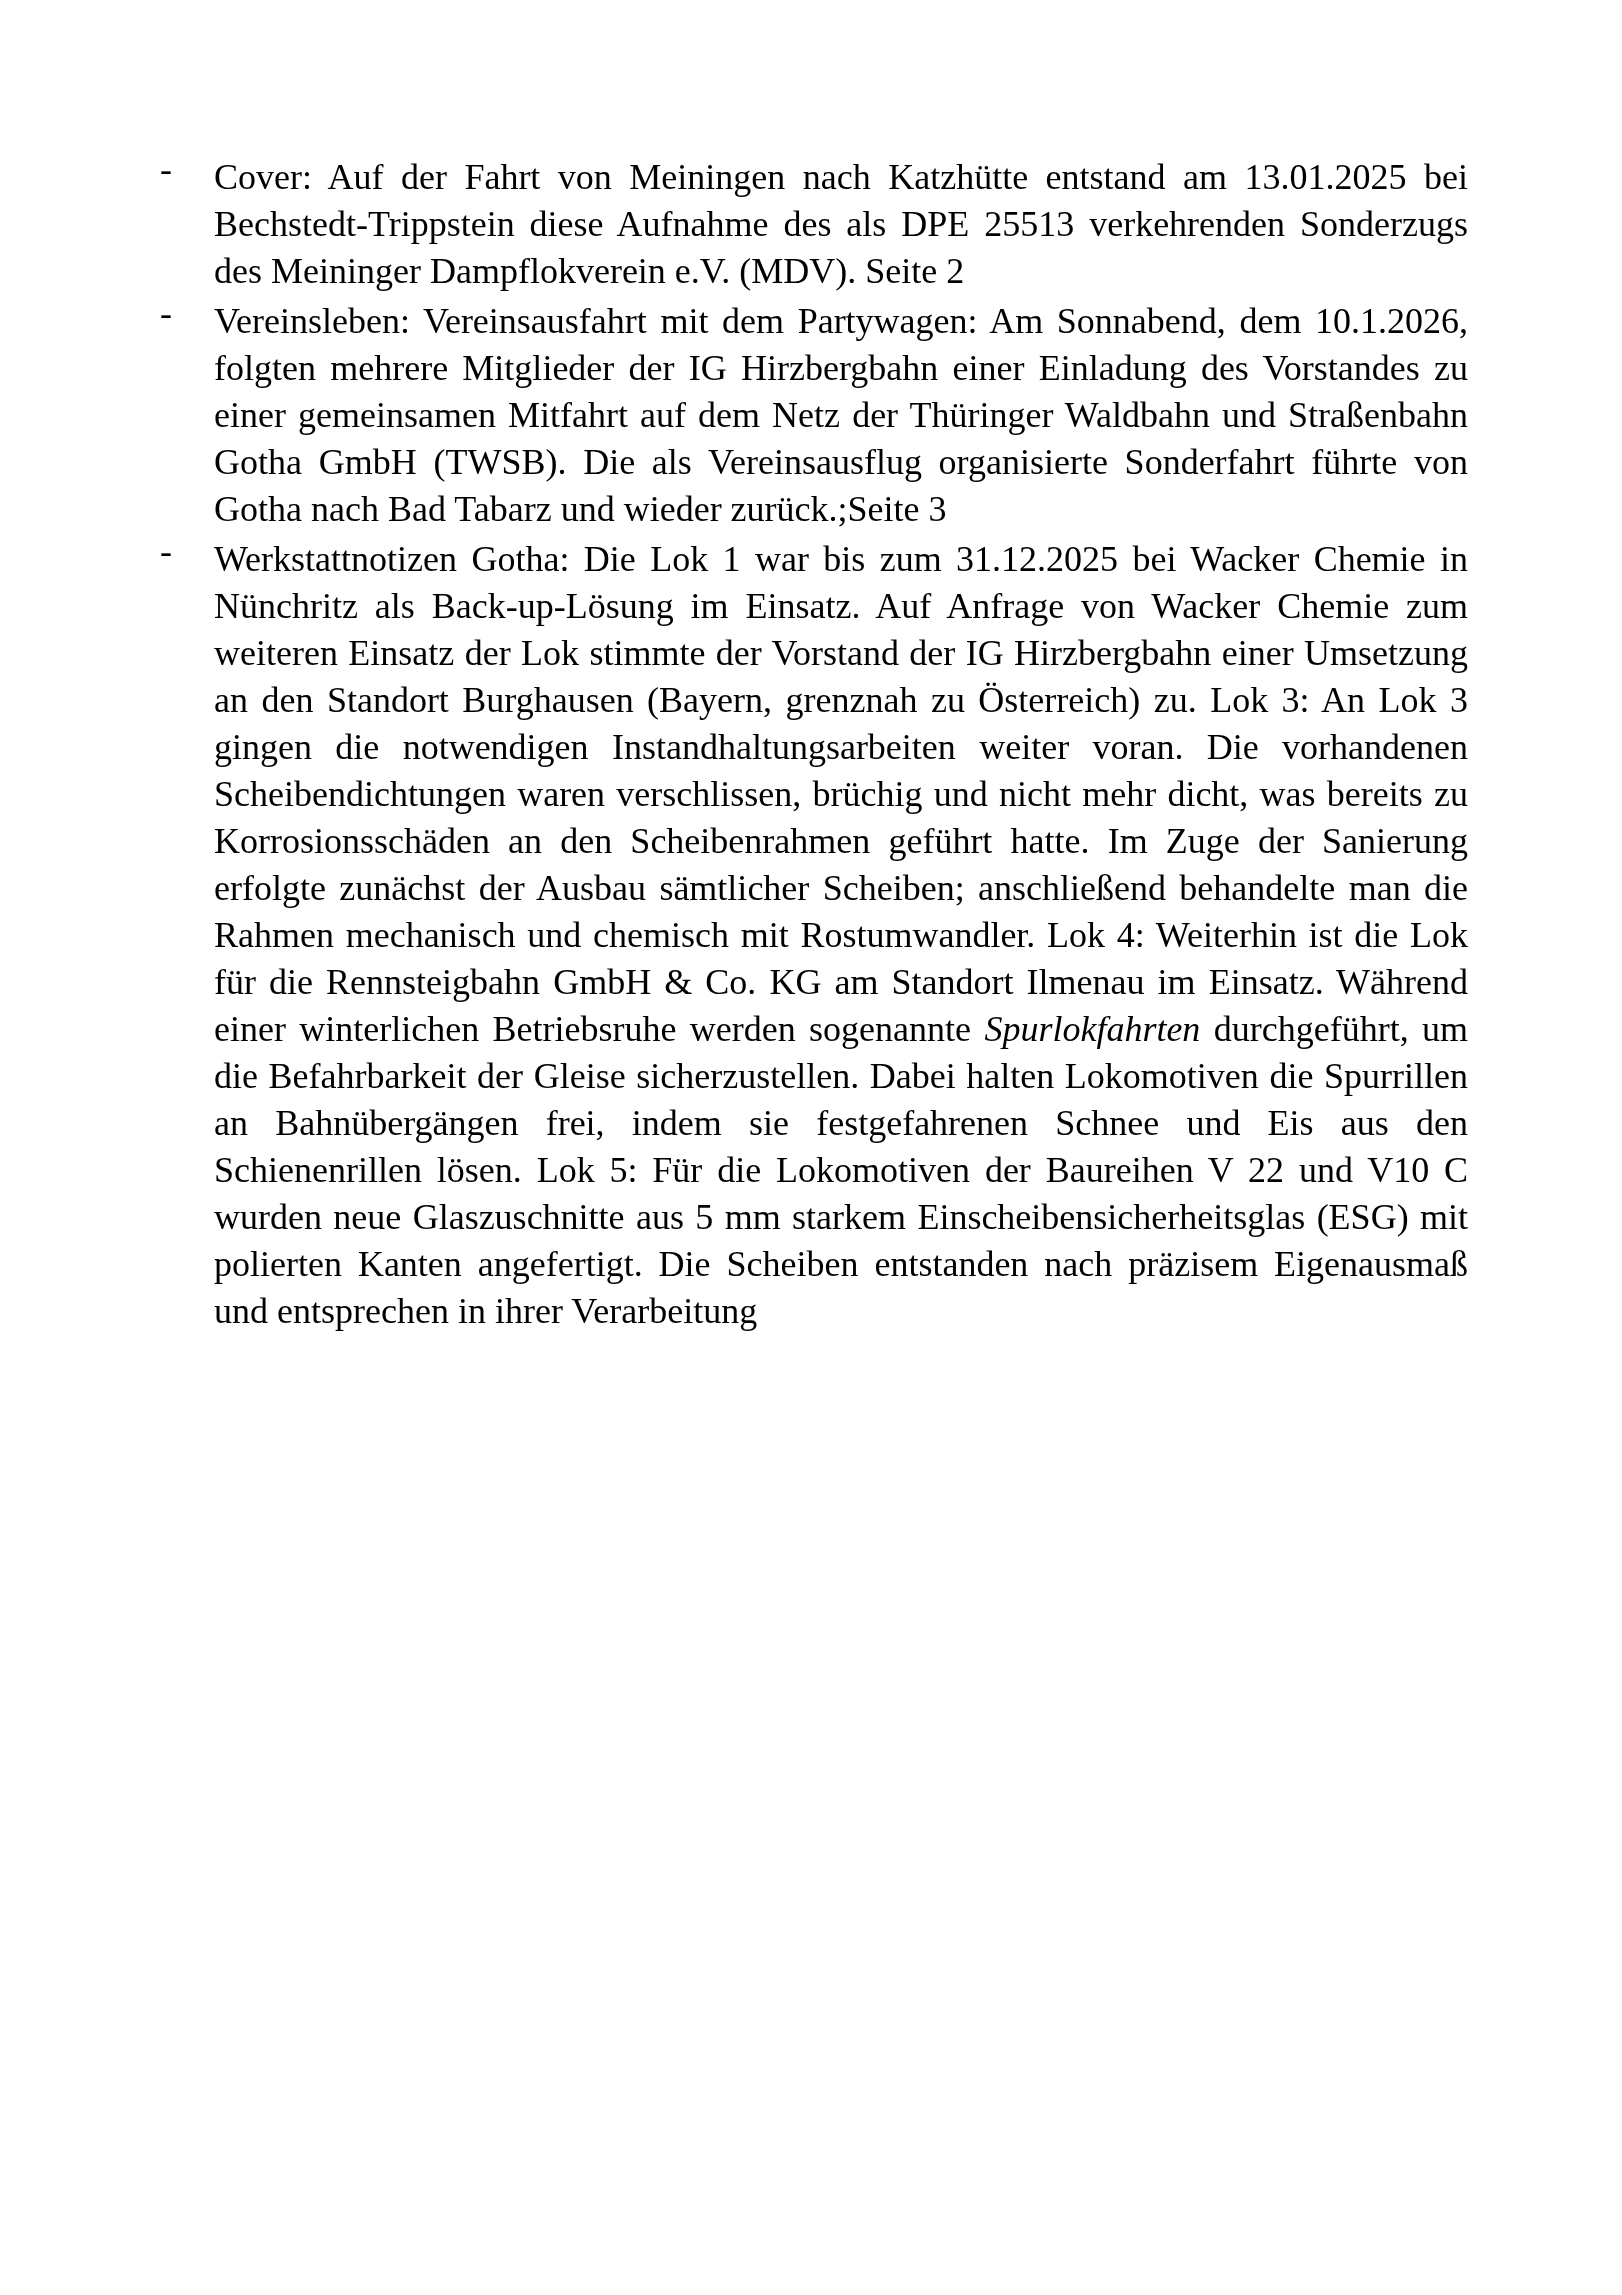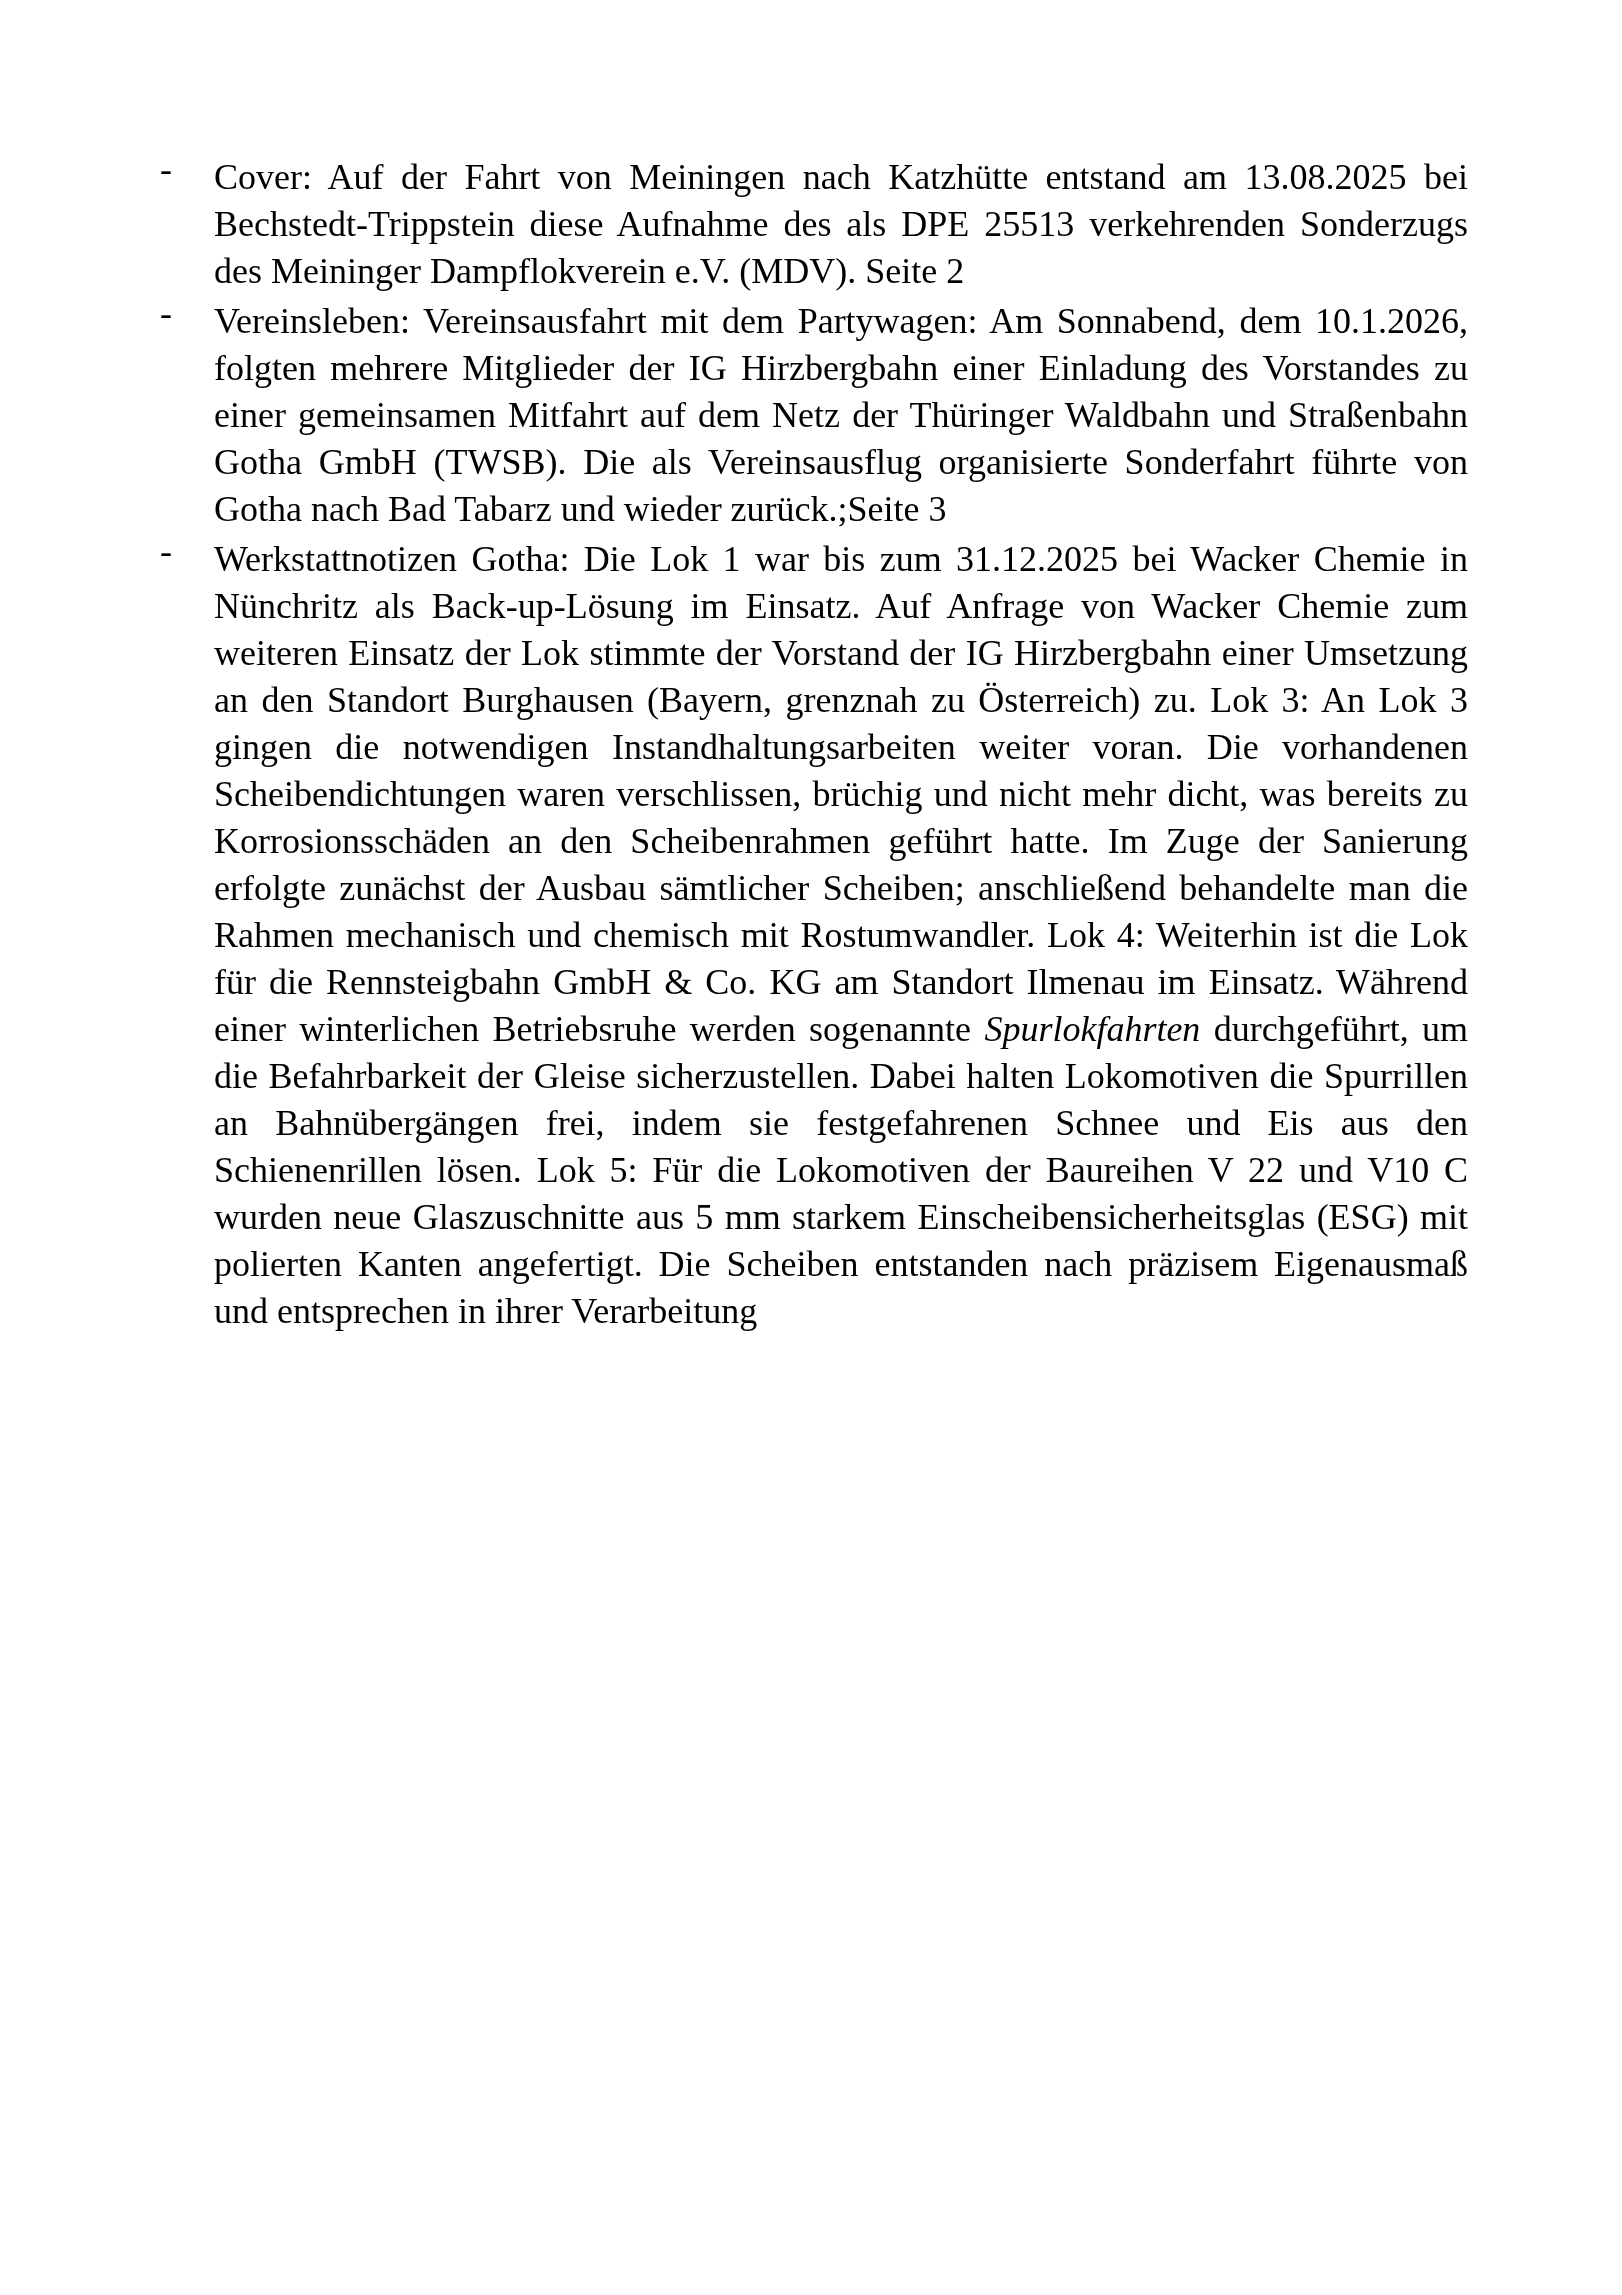--- a/index.html
+++ b/index.html
@@ -70,21 +70,21 @@
   }
 </style>
 </head>
 <body style="background: rgb(255, 255, 255); color: rgb(0, 0, 0);">
 
 <div id="page" style="background: rgb(255, 255, 255);">
   <div id="content">
 
     <div class="bullet-item condensed">
       <span class="dash">-</span>
-      <span class="txt">Cover:  Auf der Fahrt von Meiningen nach Katzhütte entstand am 13.08.2025 bei Bechstedt-Trippstein diese Aufnahme des als DPE 25513 verkehrenden Sonderzugs des Meininger Dampflokverein e.V. (MDV). Seite 2</span>
+      <span class="txt">Cover:  Auf der Fahrt von Meiningen nach Katzhütte entstand am 13.01.2025 bei Bechstedt-Trippstein diese Aufnahme des als DPE 25513 verkehrenden Sonderzugs des Meininger Dampflokverein e.V. (MDV). Seite 2</span>
     </div>
 
     <div class="bullet-item condensed">
       <span class="dash">-</span>
       <span class="txt">Vereinsleben: Vereinsausfahrt mit dem Partywagen: Am Sonnabend, dem 10.1.2026, folgten mehrere Mitglieder der IG Hirzbergbahn einer Einladung des Vorstandes zu einer gemeinsamen Mitfahrt auf dem Netz der Thüringer Waldbahn und Straßenbahn Gotha GmbH (TWSB). Die als Vereinsausflug organisierte Sonderfahrt führte von Gotha nach Bad Tabarz und wieder zurück.;Seite 3</span>
     </div>
 
     <div class="bullet-item condensed">
       <span class="dash">-</span>
       <span class="txt"><span>Werkstattnotizen Gotha: Die Lok 1 war bis zum 31.12.2025 bei Wacker Chemie in Nünchritz als Back-up-Lösung im Einsatz. Auf Anfrage von Wacker Chemie zum weiteren Einsatz der Lok stimmte der Vorstand der IG Hirzbergbahn einer Umsetzung an den Standort Burghausen (Bayern, grenznah zu Österreich) zu. Lok 3: An Lok 3 gingen die notwendigen Instandhaltungsarbeiten weiter voran. Die vorhandenen Scheibendichtungen waren verschlissen, brüchig und nicht mehr dicht, was bereits zu Korrosionsschäden an den Scheibenrahmen geführt hatte. Im Zuge der Sanierung erfolgte zunächst der Ausbau sämtlicher Scheiben; anschließend behandelte man die Rahmen mechanisch und chemisch mit Rostumwandler. Lok 4: Weiterhin ist die Lok für die Rennsteigbahn GmbH &amp; Co. KG am Standort Ilmenau im Einsatz. Während einer winterlichen Betriebsruhe werden sogenannte </span><span class="ital">Spurlokfahrten</span><span> durchgeführt, um die Befahrbarkeit der Gleise sicherzustellen. Dabei halten Lokomotiven die Spurrillen an Bahnübergängen frei, indem sie festgefahrenen Schnee und Eis aus den Schienenrillen lösen. Lok 5: Für die Lokomotiven der Baureihen V 22 und V10 C wurden neue Glaszuschnitte aus 5 mm starkem Einscheibensicherheitsglas (ESG) mit polierten Kanten angefertigt. Die Scheiben entstanden nach präzisem Eigenausmaß und entsprechen in ihrer Verarbeitung</span></span>

